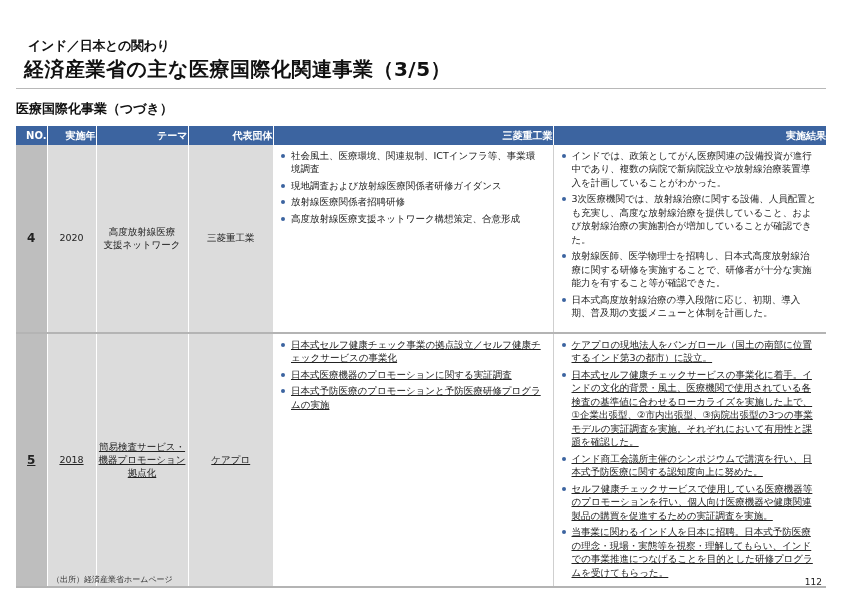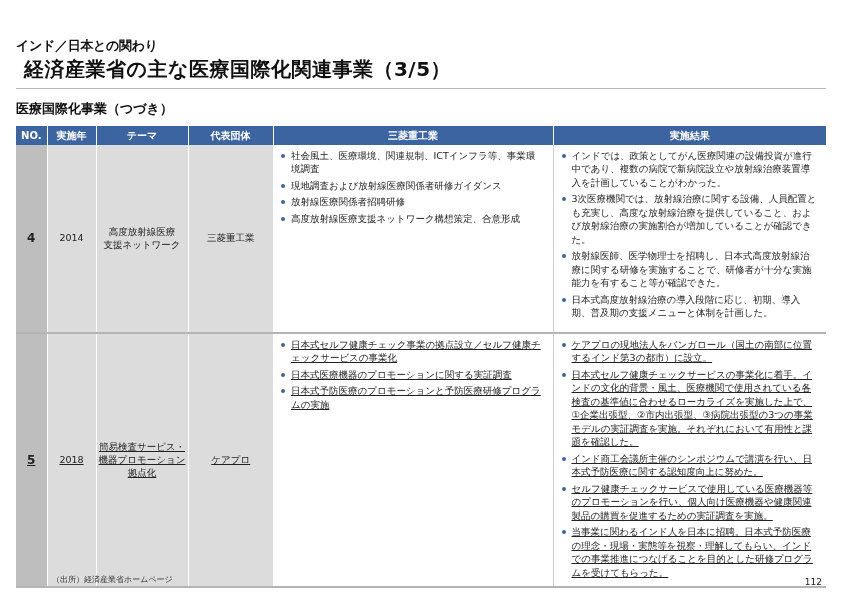--- a/index.html
+++ b/index.html
@@ -1,23 +1,23 @@
 <!DOCTYPE html>
 <html><head>
 <meta charset="utf-8">
 <style>
   * { margin:0; padding:0; box-sizing:border-box; }
   html, body { width:842px; height:595px; background:#ffffff; overflow:hidden; }
   body { position:relative; font-family:"DejaVu Sans", "Liberation Sans", sans-serif; color:#111; }
-  .subtitle { position:absolute; left:16px; top:37px; font-size:13px; font-weight:bold; letter-spacing:-0.3px; }
+  .subtitle { position:absolute; left:28px; top:37px; font-size:13px; font-weight:bold; letter-spacing:-0.3px; }
   .title { position:absolute; left:24px; top:56px; font-size:20px; font-weight:bold; letter-spacing:0.5px; }
   .rule { position:absolute; left:16px; top:88px; width:810px; height:1px; background:#b8b8b8; }
   .section { position:absolute; left:16px; top:100px; font-size:13px; font-weight:bold; }
   table { position:absolute; left:16px; top:126px; width:810px; border-collapse:collapse; table-layout:fixed; }
-  th { background:#3c64a0; color:#fff; font-size:10px; font-weight:bold; height:19px; border-left:1px solid #ffffff; text-align:center; padding:0; }
+  th { background:#3c64a0; color:#fff; font-size:10px; font-weight:bold; height:19px; border-left:1px solid #ffffff; text-align:right; padding:0; }
   th:first-child { border-left:none; }
   td { background:#dcdcdc; font-size:9.5px; border-left:1px solid #ffffff; border-bottom:2px solid #b4b4b4; vertical-align:middle; text-align:center; color:#222; line-height:1.35; }
   td:first-child { border-left:none; background:#bebebe; font-weight:bold; font-size:12px; }
   td.content, td.result { background:#ffffff; text-align:left; vertical-align:top; padding:4px 8px 4px 8px; border-left:1px solid #cfcfcf; }
   td.content { border-left:none; }
   ul { list-style:none; }
   li { position:relative; padding-left:10px; margin-bottom:3px; font-size:9.5px; line-height:1.42; }
   li::before { content:""; position:absolute; left:0; top:5px; width:4px; height:4px; border-radius:50%; background:#3c64a0; }
   .row4 td { height:188px; }
   .row5 td { height:238px;text-decoration:underline; }
@@ -47,21 +47,21 @@
       <th>実施年</th>
       <th>テーマ</th>
       <th>代表団体</th>
       <th>三菱重工業</th>
       <th>実施結果</th>
     </tr>
   </thead>
   <tbody>
     <tr class="row4">
       <td>4</td>
-      <td>2014</td>
+      <td>2020</td>
       <td>
         <span>高度放射線医療</span><br>
         <span>支援ネットワーク</span>
       </td>
       <td>三菱重工業</td>
       <td class="content">
         <ul>
           <li>社会風土、医療環境、関連規制、ICTインフラ等、事業環境調査</li>
           <li>現地調査および放射線医療関係者研修ガイダンス</li>
           <li>放射線医療関係者招聘研修</li>

